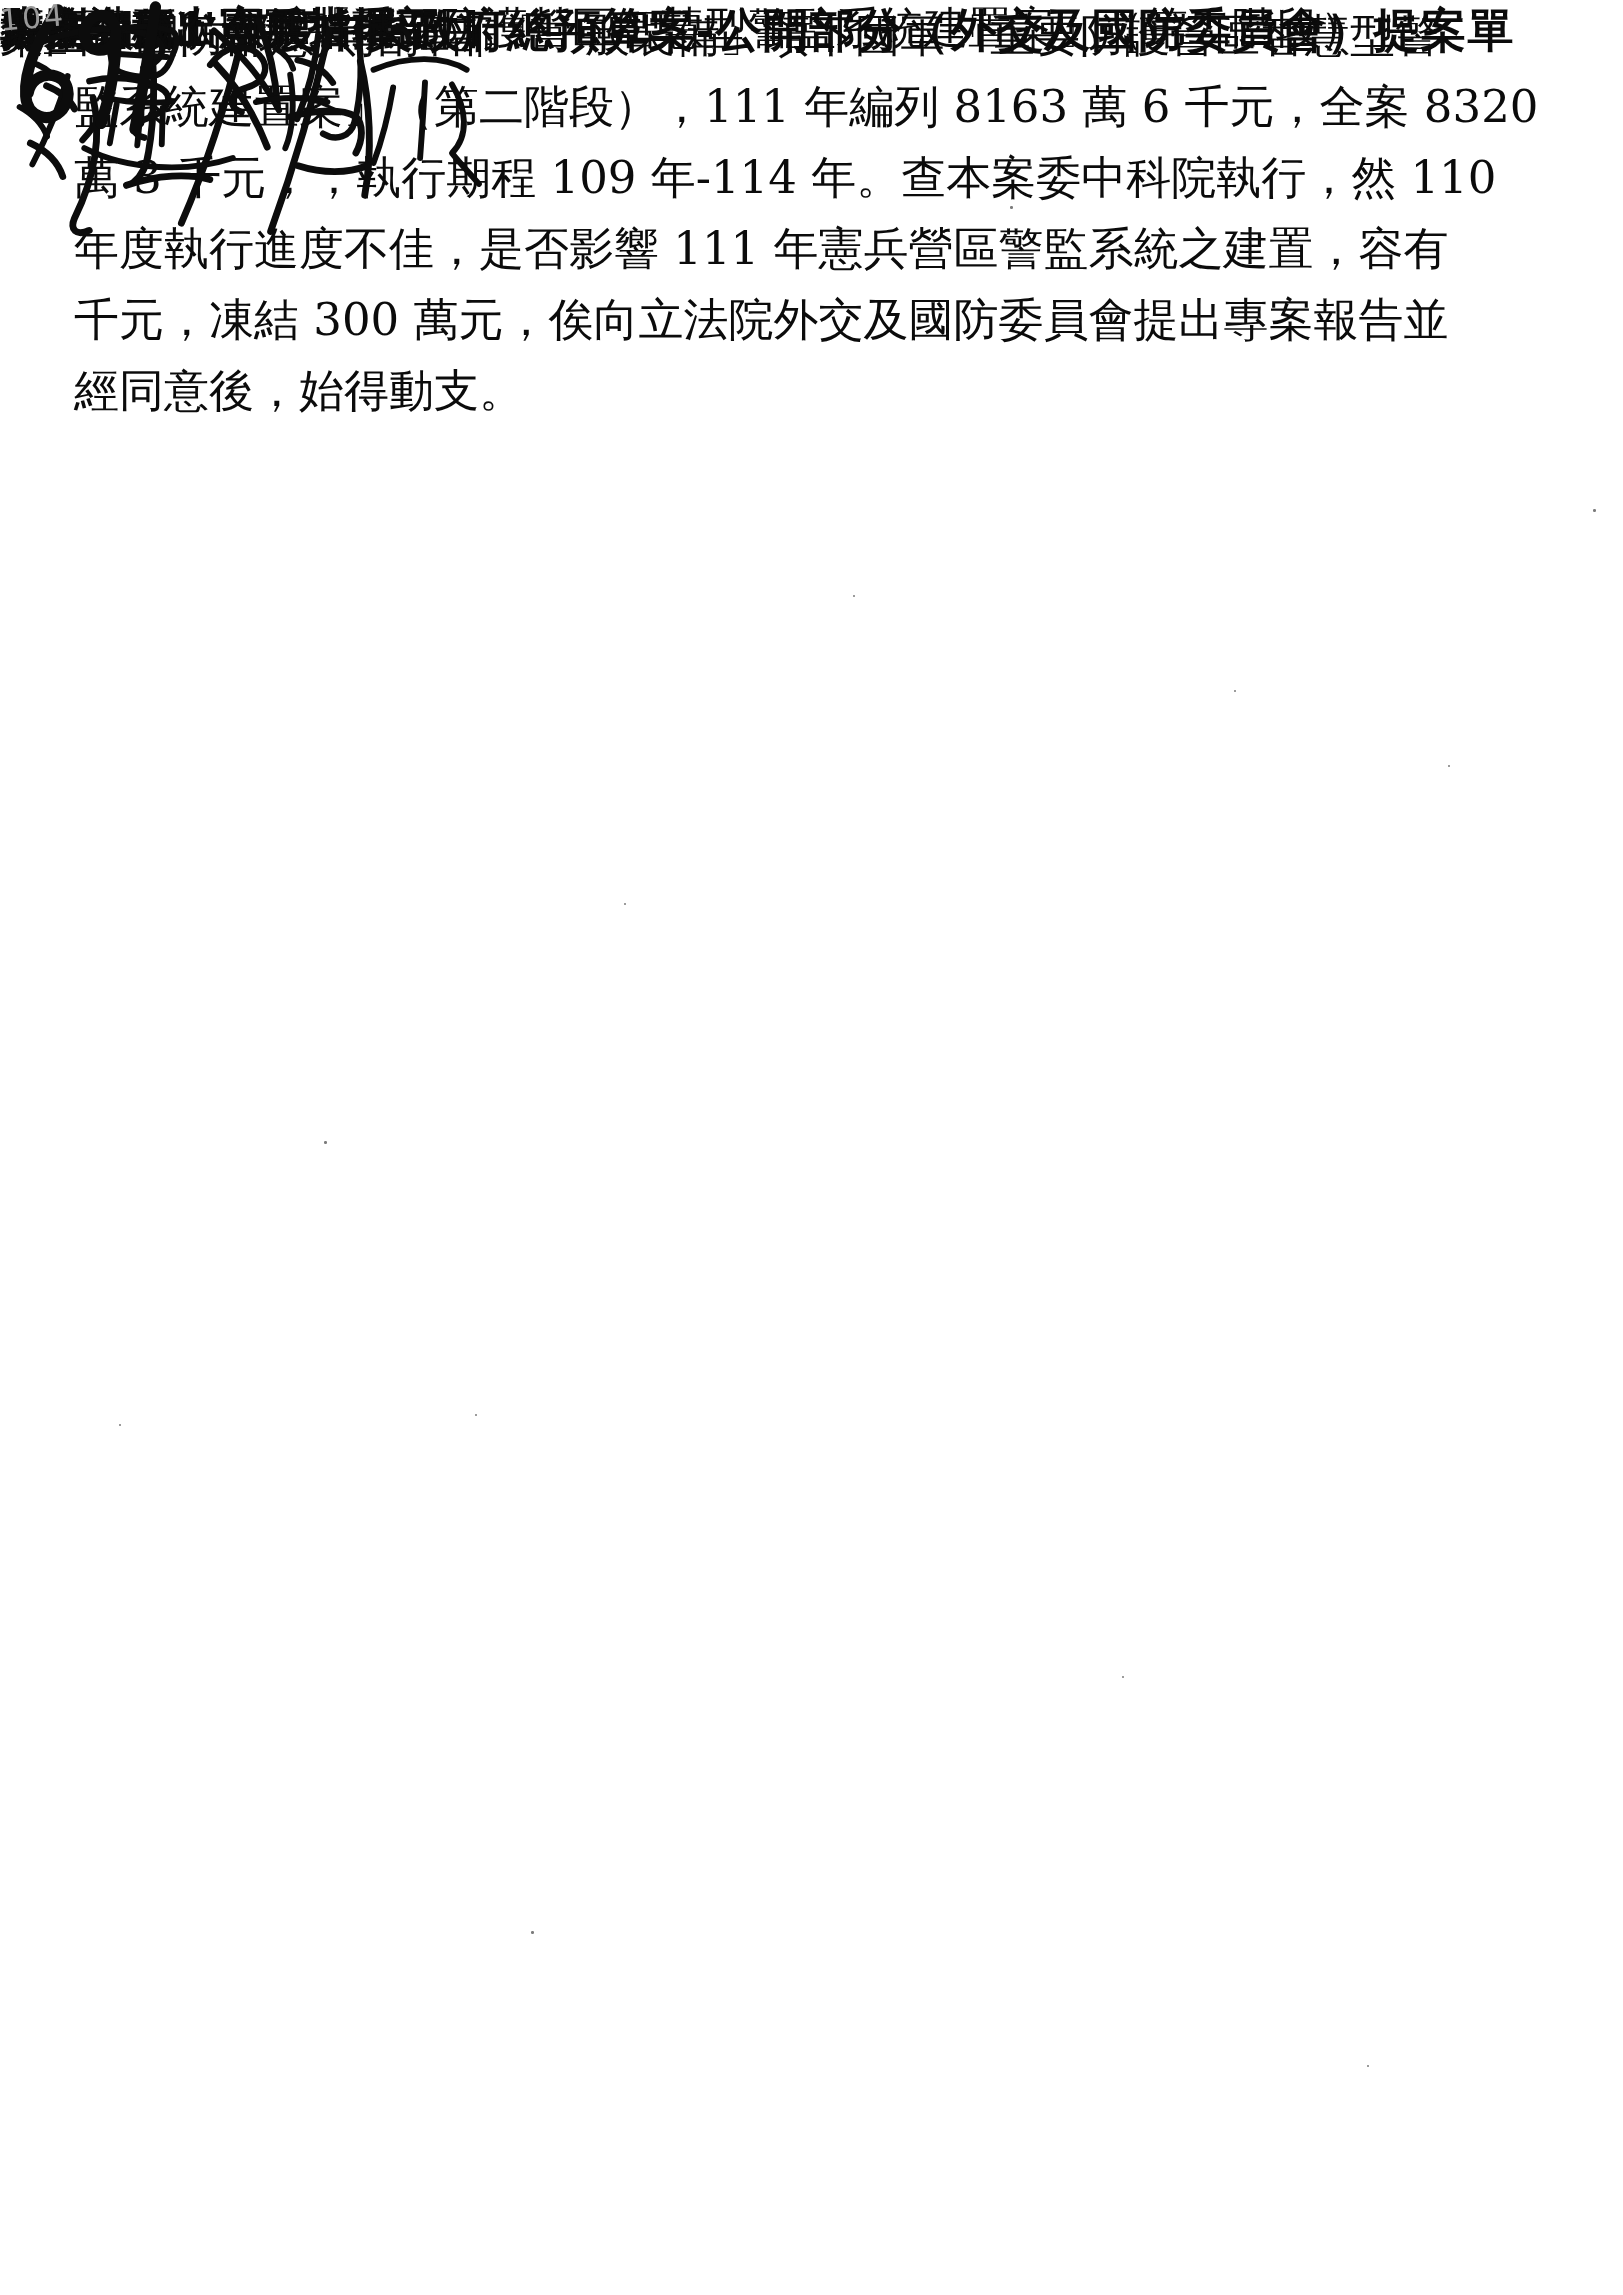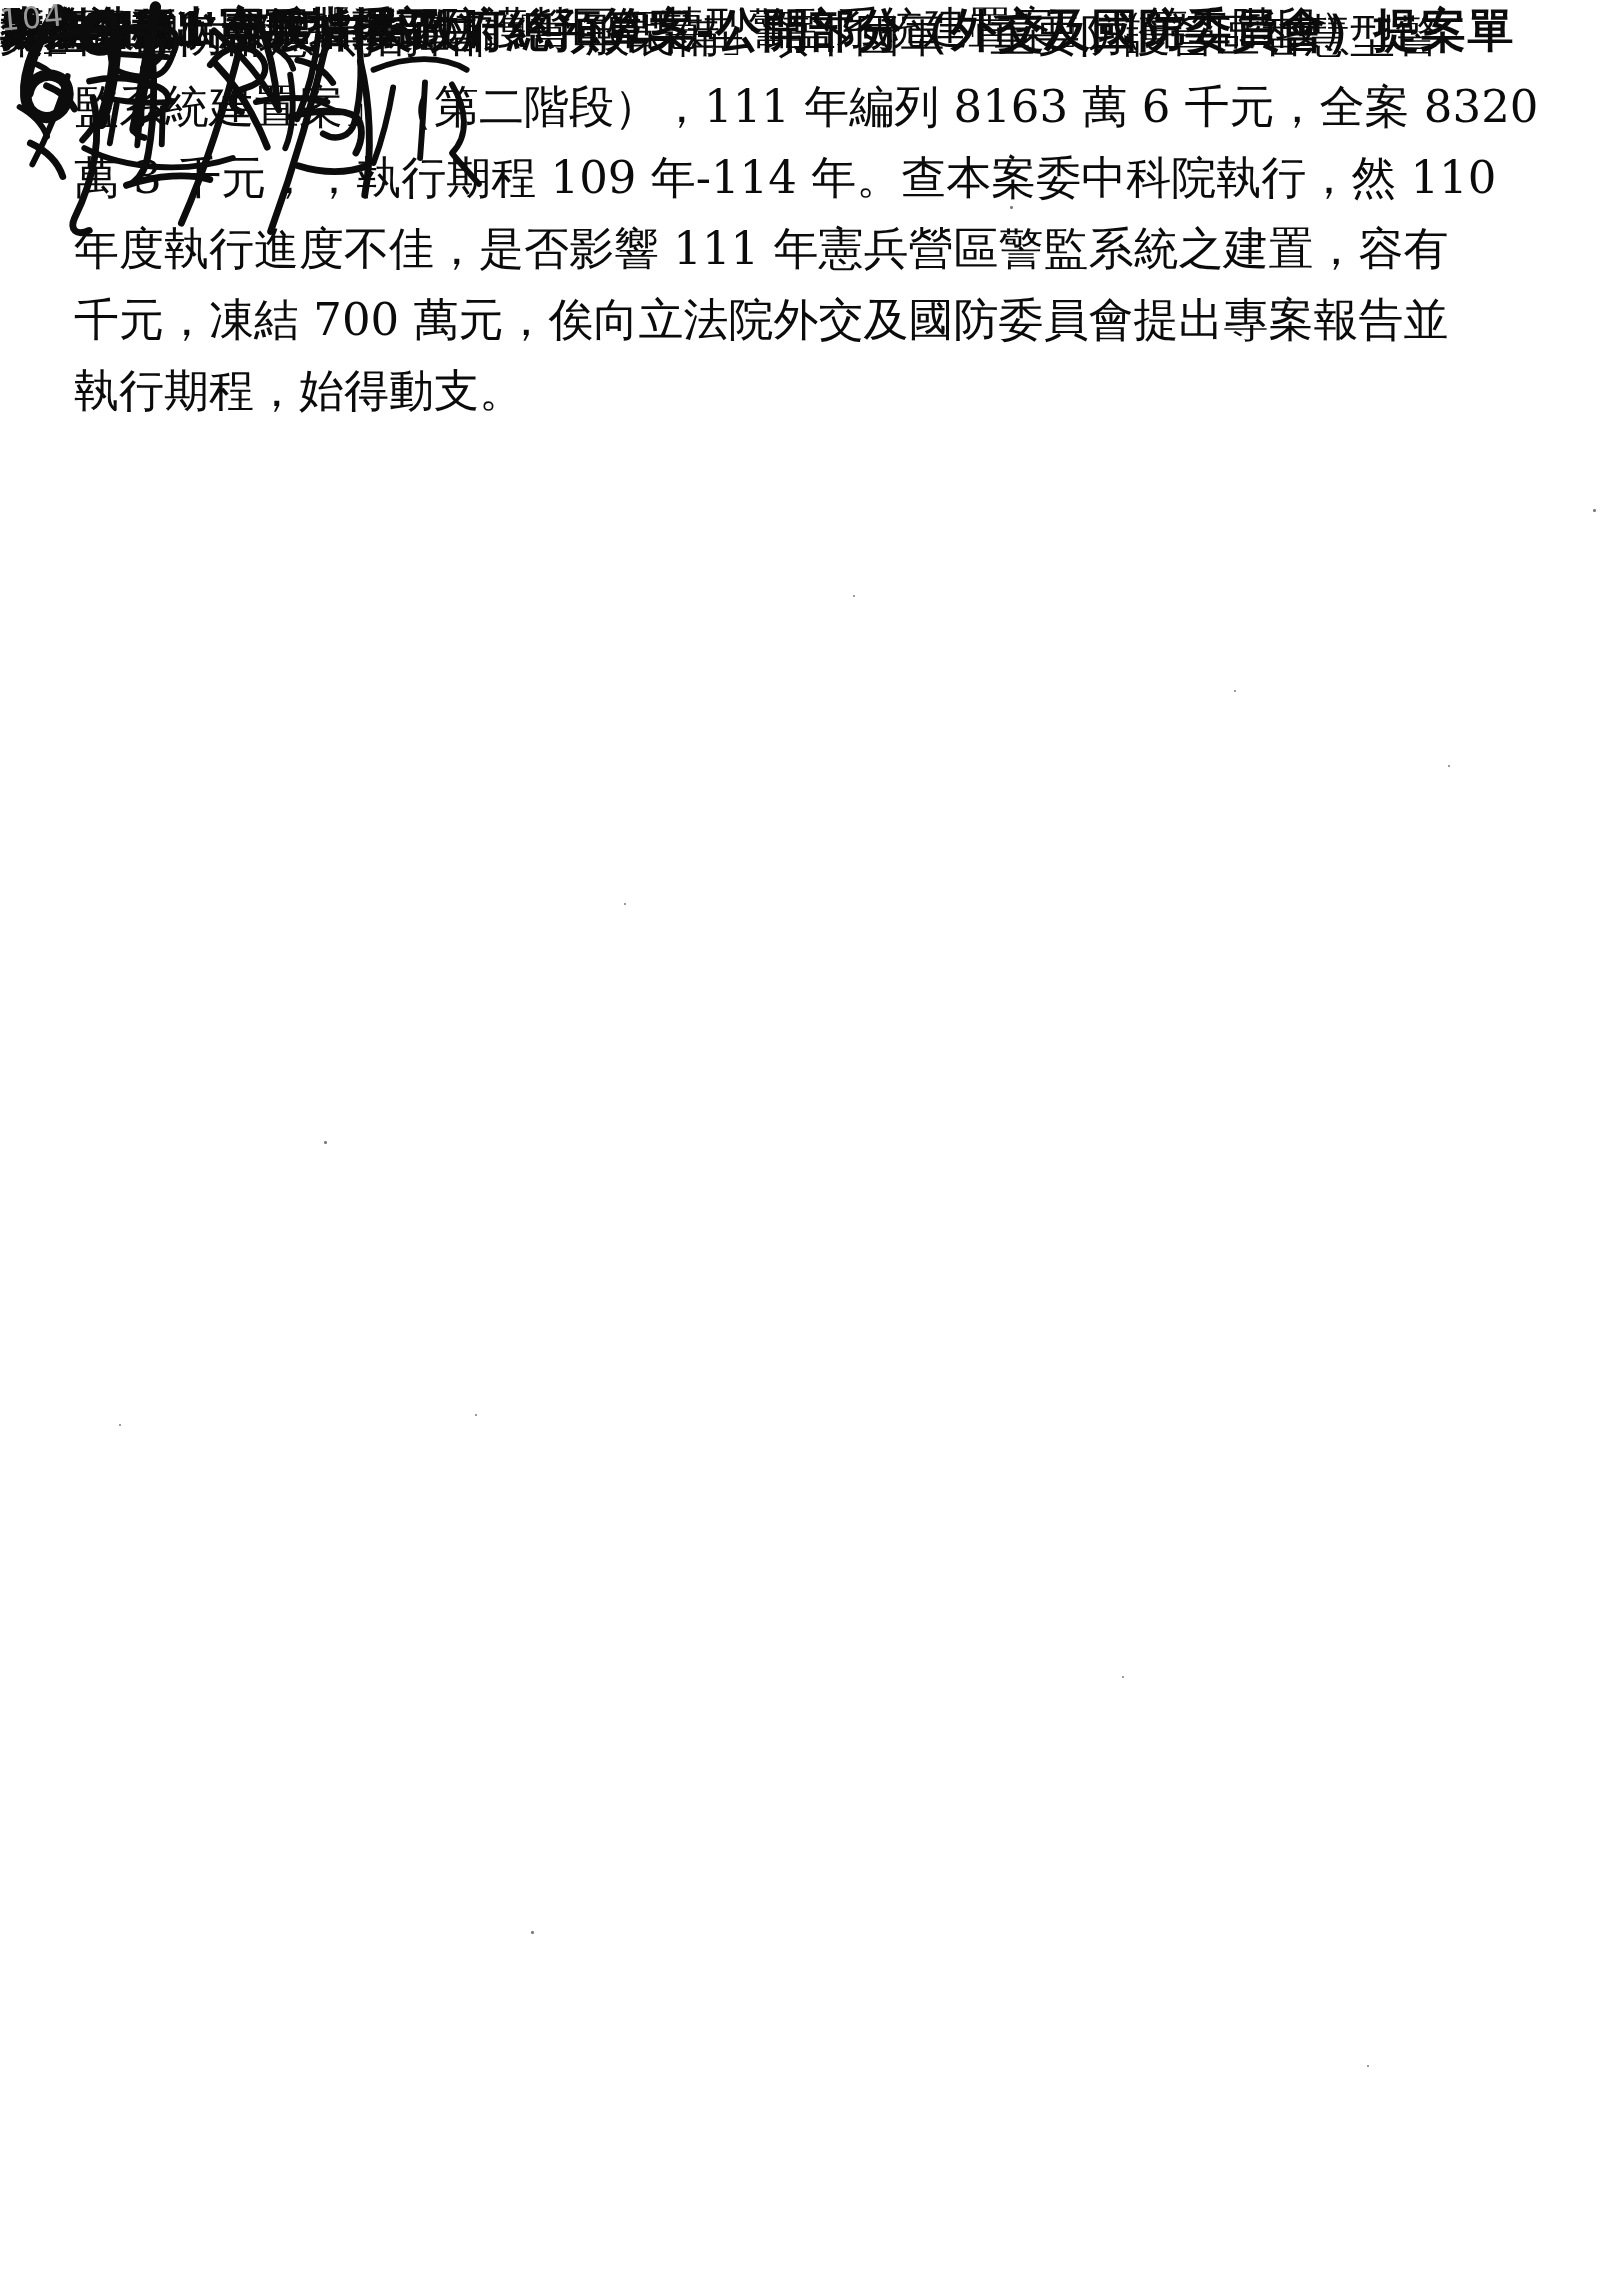--- a/index.html
+++ b/index.html
@@ -53,22 +53,22 @@
   <div class="field" id="f-item">款_項_目：　款　項　目</div>
   <div class="field" id="f-bookpage">預算書頁次：</div>
   <div class="field" id="f-work">工作計畫：一般裝備</div>
   <div class="field" id="f-sub">分支計畫：國軍「重要防護營區智慧型警監系統建置案」（第二階段）</div>
 
   <div class="case">
     <div class="case-line first">案由：國防部憲兵指揮部「一般裝備」項下國軍「重要防護營區智慧型警</div>
     <div class="case-line">監系統建置案」（第二階段），111 年編列 8163 萬 6 千元，全案 8320</div>
     <div class="case-line">萬 3 千元，，執行期程 109 年-114 年。查本案委中科院執行，然 110</div>
     <div class="case-line">年度執行進度不佳，是否影響 111 年憲兵營區警監系統之建置，容有</div>
-    <div class="case-line">千元，凍結 700 萬元，俟向立法院外交及國防委員會提出專案報告並</div>
-    <div class="case-line">執行期程，始得動支。</div>
+    <div class="case-line">千元，凍結 300 萬元，俟向立法院外交及國防委員會提出專案報告並</div>
+    <div class="case-line">經同意後，始得動支。</div>
   </div>
 
   <div class="proposer">提案人：</div>
 
   <svg class="ink" id="sig1" width="402" height="255" viewBox="0 0 820 520" stroke-width="14" aria-label="江啟臣">
     <path d="M95,175 C120,185 142,202 152,222"></path>
     <path d="M62,292 C96,308 118,330 128,360"></path>
     <path d="M190,200 C205,268 198,352 152,445 C142,468 155,482 182,470"></path>
     <path d="M305,75 C318,145 315,240 303,310 C299,340 288,360 272,372"></path>
     <path d="M258,378 C322,356 385,354 428,366"></path>

